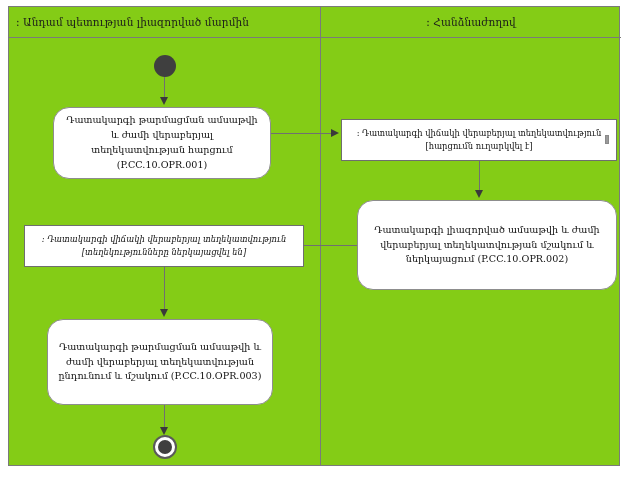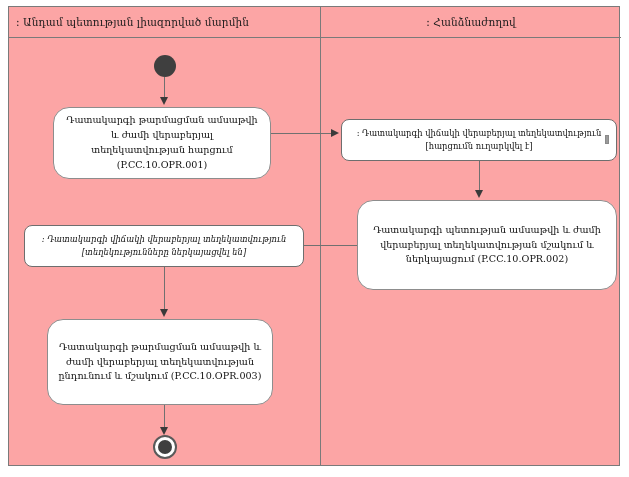--- a/index.html
+++ b/index.html
@@ -20,21 +20,21 @@
 
   
   .frame {
     position: absolute;
     left: 8px;
     top: 6px;
     width: 612px;
     height: 460px;
     border: 1px solid #7a7a7a;
     box-sizing: border-box;
-    background: #fca5a5;
+    background: #84cc16;
   }
 
   
   .lane {
     position: absolute;
     top: 0;
     height: 100%;
     box-sizing: border-box;
   }
   .lane-left  { left: 0;     width: 312px; border-right: 1px solid #7a7a7a; }
@@ -70,21 +70,21 @@
     line-height: 1.55;
     color: #111111;
     padding: 4px 10px;
   }
   .action {
     border: 1px solid #8d8d8d;
     border-radius: 16px;
   }
   .objnode {
     border: 1px solid #6e6e6e;
-    border-radius: 8px;
+    border-radius: 0;
     font-size: 8.4px;
     line-height: 1.5;
   }
 
   
   #act-opr001 { left: 44px;  top: 100px; width: 218px; height: 72px; }
   #obj-left   { left: 15px;  top: 218px; width: 280px; height: 42px; font-style: italic; }
   #act-opr003 { left: 38px;  top: 312px; width: 226px; height: 86px; }
   #obj-right  { left: 332px; top: 112px; width: 276px; height: 42px; }
   #act-opr002 { left: 348px; top: 193px; width: 260px; height: 90px; }
@@ -200,21 +200,21 @@
     <div class="node action" id="act-opr001">
       <span>Դատակարգի թարմացման ամսաթվի և ժամի վերաբերյալ տեղեկատվության հարցում (P.CC.10.OPR.001)</span>
     </div>
 
     <div class="node objnode" id="obj-right">
       <span>: Դատակարգի վիճակի վերաբերյալ տեղեկատվություն [հարցումն ուղարկվել է]</span>
       <span class="note-glyph"></span>
     </div>
 
     <div class="node action" id="act-opr002">
-      <span>Դատակարգի պետության ամսաթվի և ժամի վերաբերյալ տեղեկատվության մշակում և ներկայացում (P.CC.10.OPR.002)</span>
+      <span>Դատակարգի լիազորված ամսաթվի և ժամի վերաբերյալ տեղեկատվության մշակում և ներկայացում (P.CC.10.OPR.002)</span>
     </div>
 
     <div class="node objnode" id="obj-left">
       <span>: Դատակարգի վիճակի վերաբերյալ տեղեկատվություն [տեղեկությունները ներկայացվել են]</span>
     </div>
 
     <div class="node action" id="act-opr003">
       <span>Դատակարգի թարմացման ամսաթվի և ժամի վերաբերյալ տեղեկատվության ընդունում և մշակում (P.CC.10.OPR.003)</span>
     </div>
 

